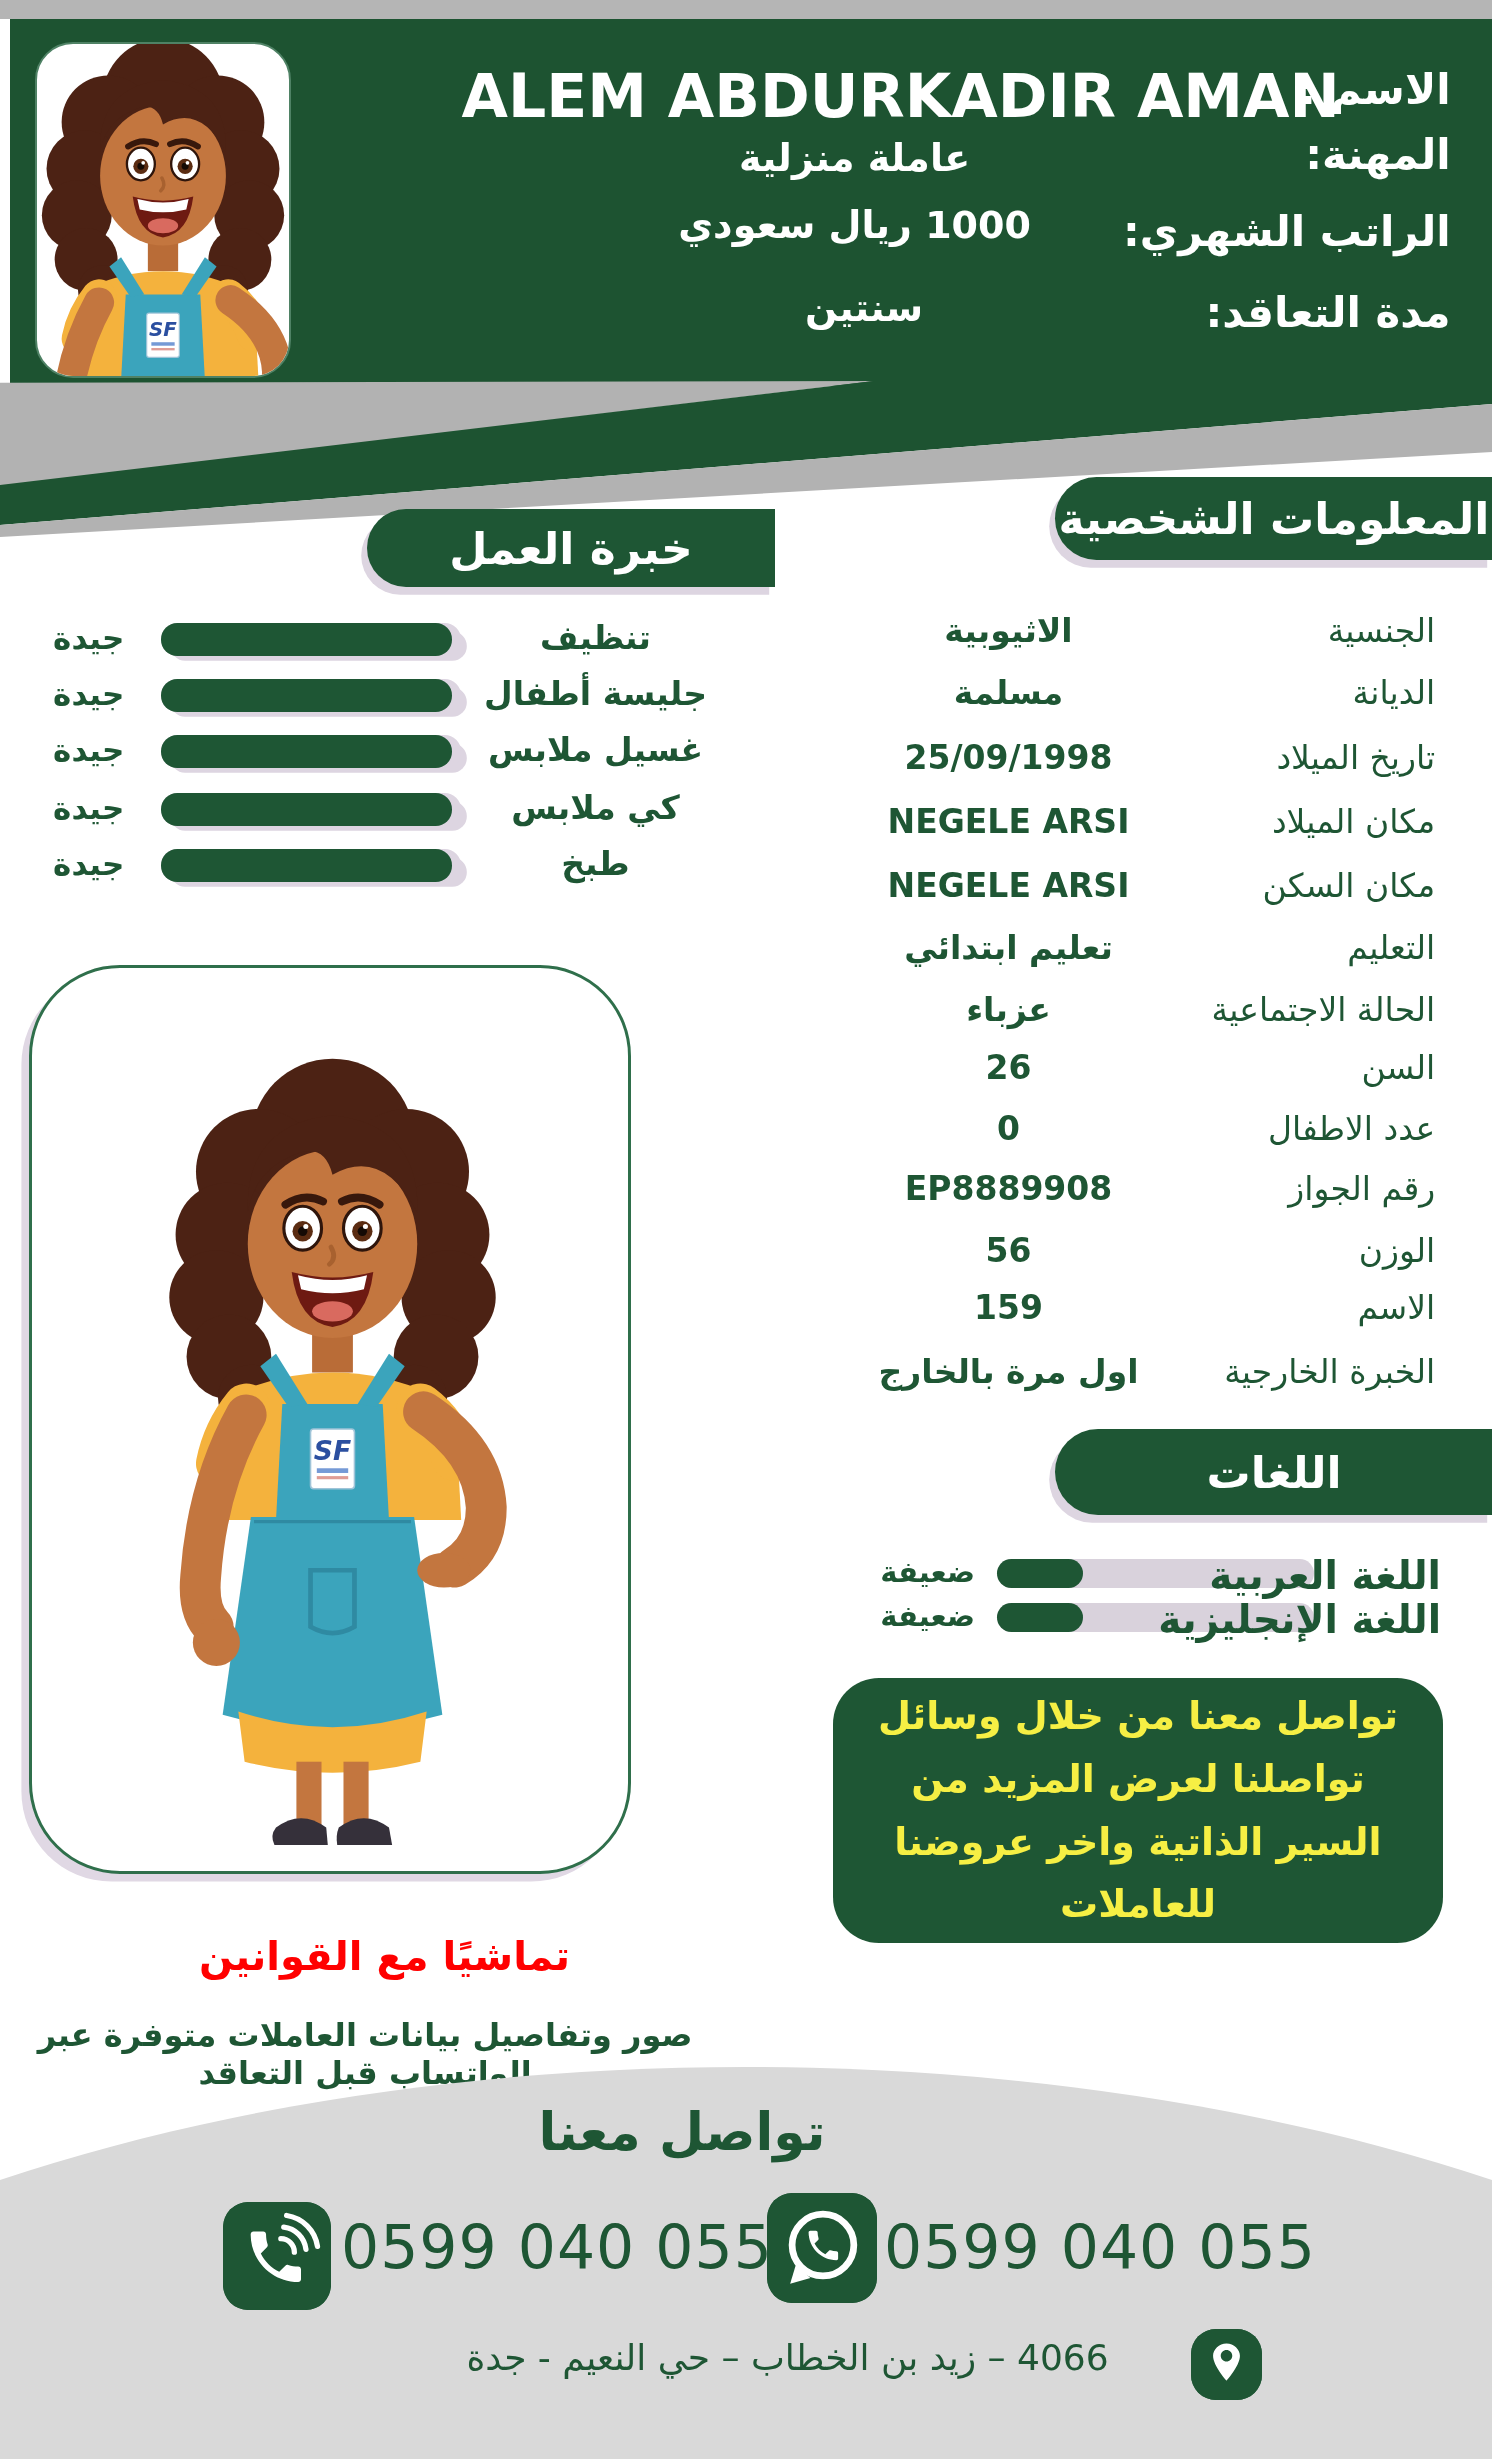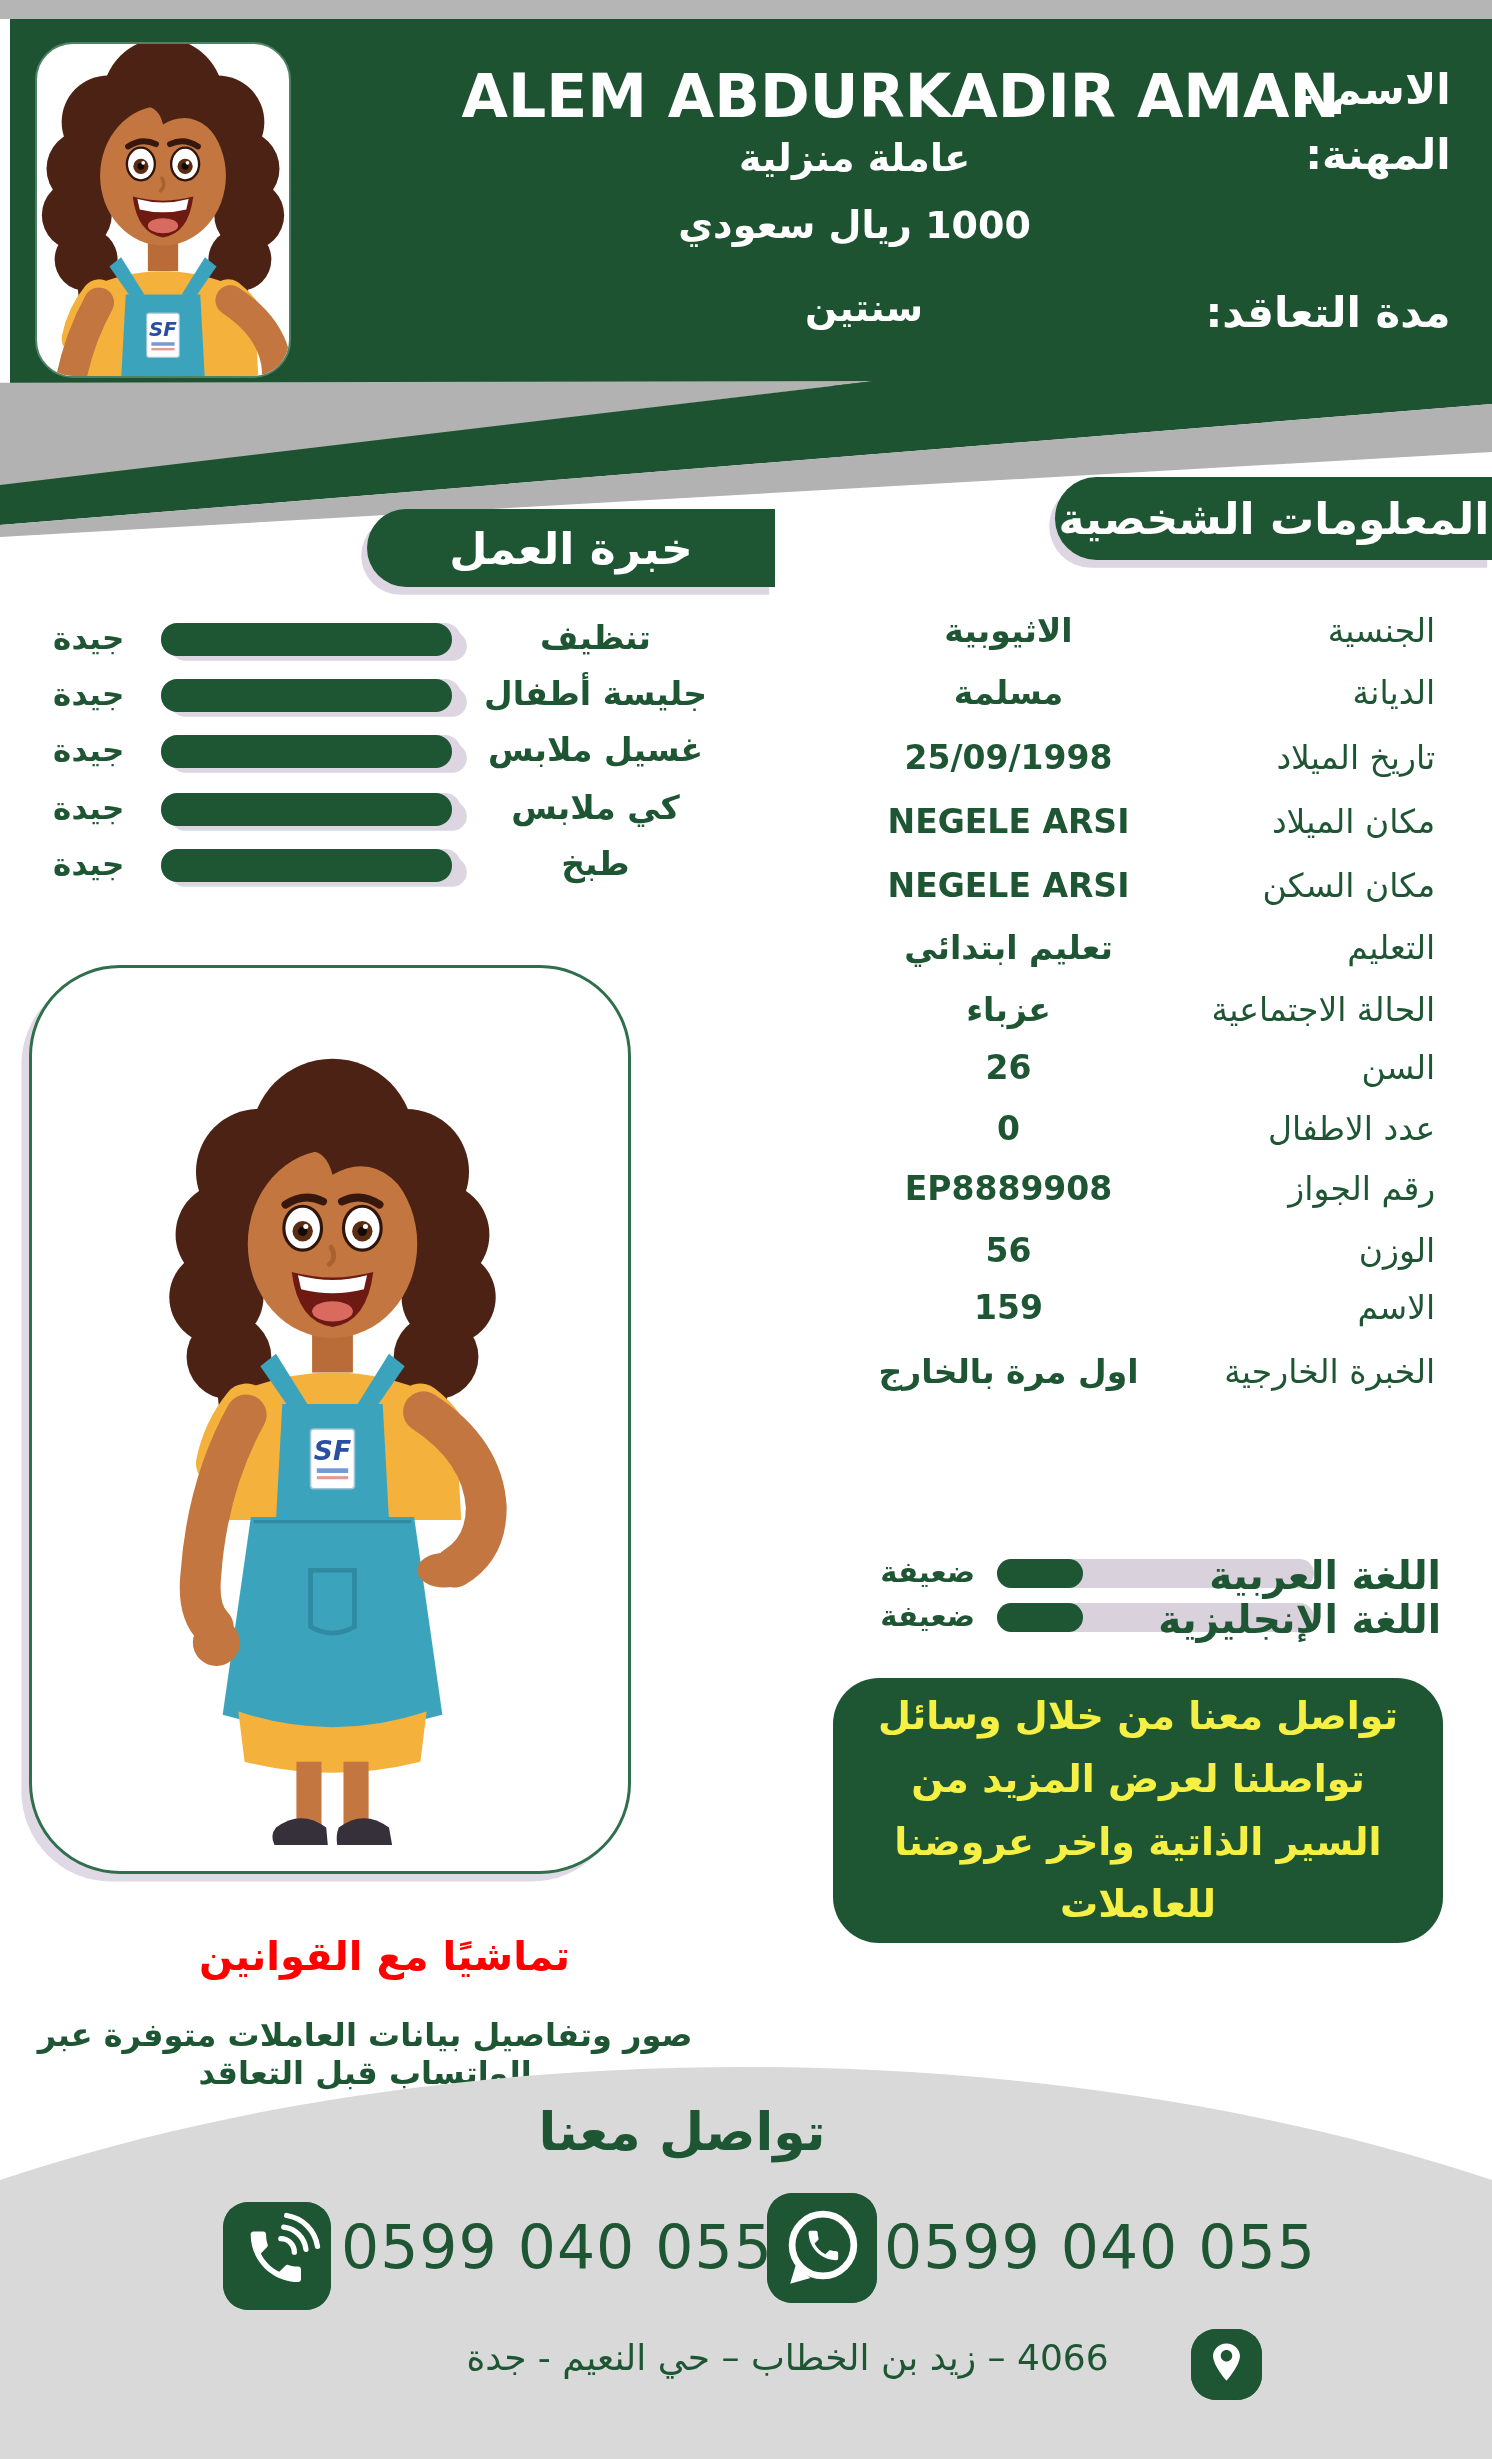--- a/index.html
+++ b/index.html
@@ -153,20 +153,21 @@
   <div class="abs top-bar"></div>
 
   <div class="abs header">
     <div class="abs avatar-card">
       <svg viewBox="45 15 210 285" preserveAspectRatio="xMidYMid meet">
           <use href="#worker"></use>
         </svg>
     </div>
     <div class="abs hdr-label" style="right:42px;top:46px">الاسم :</div>
     <div class="abs hdr-label" style="right:42px;top:111px">المهنة:</div>
+    <div class="abs hdr-label" style="right:42px;top:188px">الراتب الشهري:</div>
     <div class="abs hdr-label" style="right:42px;top:269px">مدة التعاقد:</div>
     <div class="abs hdr-value" style="left:452px;top:42px;width:769px;font-size:60px;direction:ltr">ALEM ABDURKADIR AMAN</div>
     <div class="abs hdr-value" style="left:653px;top:117px;width:384px;font-size:38px">عاملة منزلية</div>
     <div class="abs hdr-value" style="left:624px;top:184px;width:442px;font-size:38px">1000 ريال سعودي</div>
     <div class="abs hdr-value" style="left:672px;top:267px;width:365px;font-size:38px">سنتين</div>
   </div>
 
   <div class="abs stripes">
     <div class="stripe gray-top"></div>
     <div class="stripe green-band"></div>
@@ -258,20 +259,21 @@
     <div class="skill-label">كي ملابس</div>
   </div>
   <div class="abs skill-row" style="top:840px">
     <div class="skill-rating">جيدة</div>
     <div class="skill-track">
         <div class="skill-fill" style="width: 97%;"></div>
       </div>
     <div class="skill-label">طبخ</div>
   </div>
 
+  <div class="abs banner" style="left:1055px;top:1429px;width:438px;height:86px">اللغات</div>
   <div class="abs lang-row" style="top:1549px">
     <div class="lang-rating">ضعيفة</div>
     <div class="lang-track">
         <div class="lang-fill" style="width: 27%;"></div>
       </div>
     <div class="lang-label">اللغة العربية</div>
   </div>
   <div class="abs lang-row" style="top:1593px">
     <div class="lang-rating">ضعيفة</div>
     <div class="lang-track">

